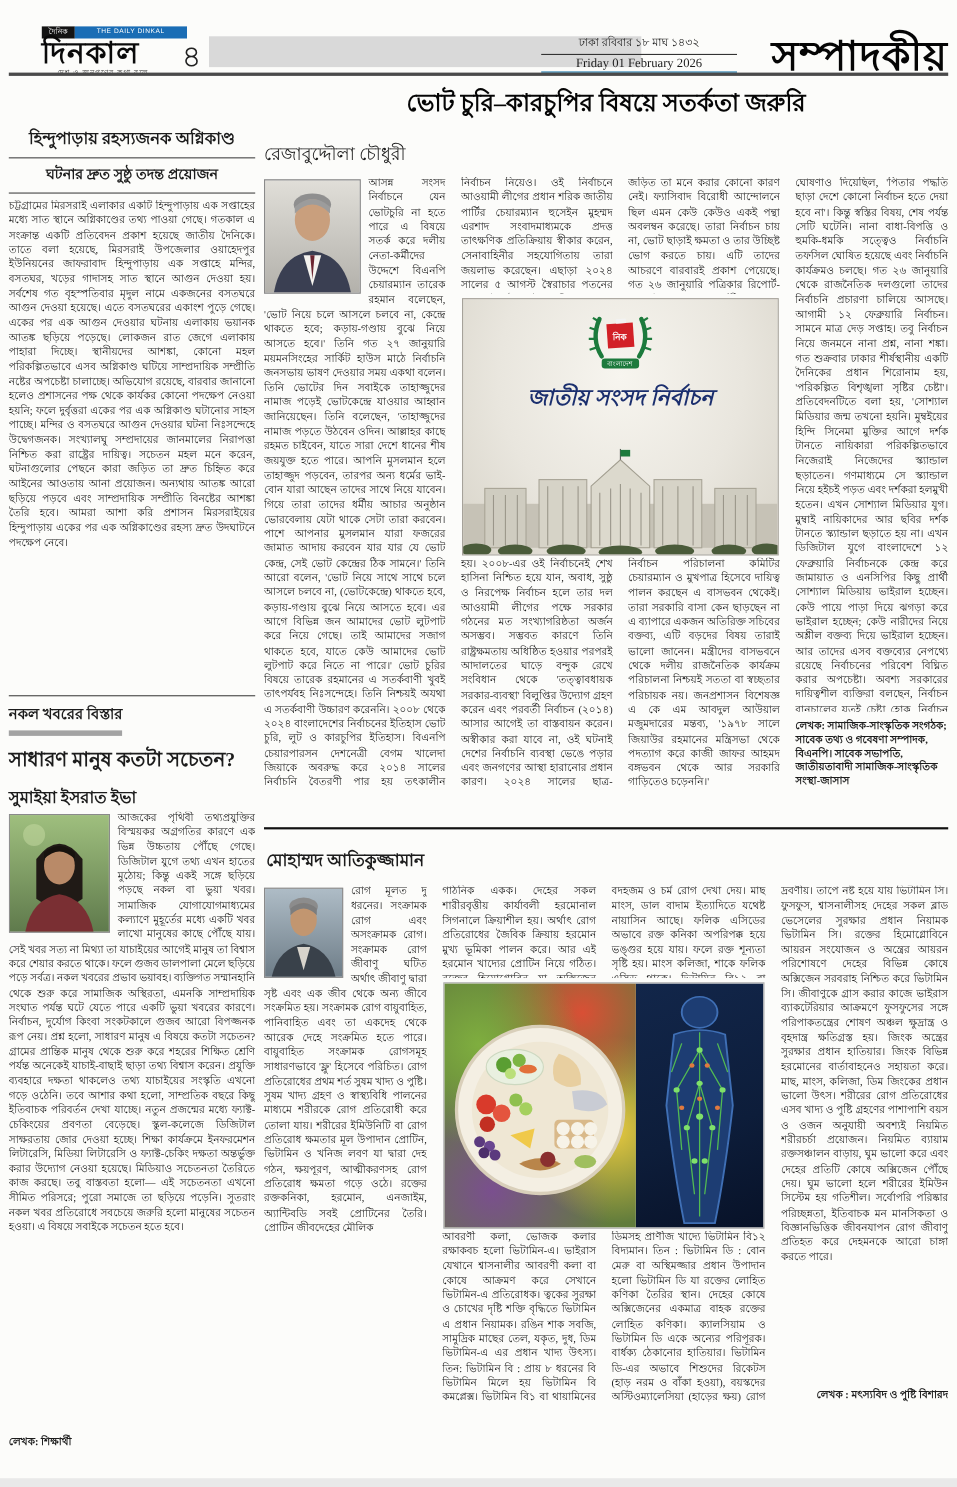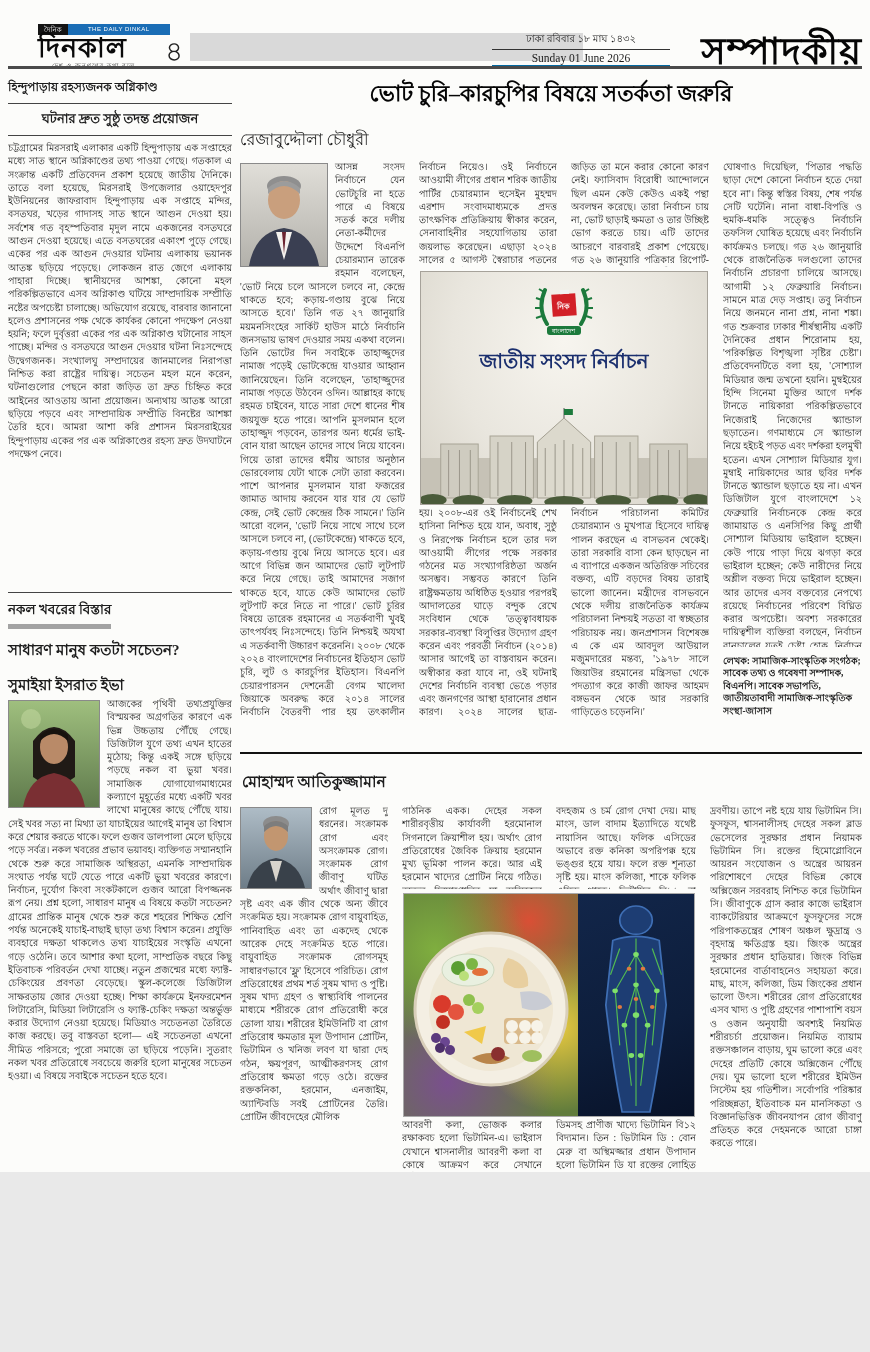--- a/index.html
+++ b/index.html
@@ -1,81 +1,81 @@
 <!DOCTYPE html>
 <html><head>
 <meta charset="utf-8">
 <title>The Daily Dinkal — Editorial Page</title>
 <style>
   html,body{margin:0;padding:0;background:#e9e9e9;}
-  .page{position:relative;width:870px;height:1172px;background:#fcfcfa;overflow:hidden;
+  .page{position:relative;width:870px;height:1344px;background:#fcfcfa;overflow:hidden;
         font-family:"Liberation Serif",serif;color:#1c1c1c;margin:0 auto;}
   
   .logo-block{position:absolute;left:38px;top:24px;width:150px;}
   .badge-row{display:flex;width:132px;height:11px;}
   .black-badge{background:#141414;color:#fff;font-size:7px;line-height:11px;padding:0 6px;font-family:"Liberation Sans",sans-serif;}
   .blue-badge{background:#1a6db5;color:#fff;font-size:6px;line-height:11px;padding:0 4px;flex:1;text-align:center;font-family:"Liberation Sans",sans-serif;letter-spacing:.5px;}
   .logo-main{font-size:27px;font-weight:bold;letter-spacing:1px;color:#0a0a0a;line-height:24px;margin-top:1px;}
   .logo-tagline{font-size:6.5px;color:#333;margin-top:1px;margin-left:14px;letter-spacing:1px;}
   .page-number{position:absolute;left:165px;top:30px;font-size:28px;color:#222;}
   .ad-placeholder{position:absolute;left:190px;top:33px;width:393px;height:28px;background:#d9d9d9;}
   .date-block{position:absolute;left:492px;top:30px;width:178px;text-align:center;border-bottom:1px solid #0369a1;}
   .date-bn{font-size:10px;border-bottom:1px solid #333;padding:1px 0;display:block;}
   .date-en{font-size:11.5px;padding:1.5px 0;display:block;}
   .section-title{position:absolute;right:8px;top:22px;font-size:37px;font-weight:bold;color:#050505;letter-spacing:1px;}
   .header-rule{position:absolute;left:8px;top:66px;width:854px;height:3px;background:#4a4a4a;}
   
   .bodytxt{font-size:9.5px;line-height:13.3px;text-align:justify;color:#1b1b1b;}
   .byline{font-weight:bold;font-size:9.5px;line-height:12.5px;margin-top:8px;text-align:left;}
   
   .left-rail{position:absolute;left:8px;top:74px;width:224px;}
-  .lt-headline{font-size:12px;font-weight:bold;text-align:left;line-height:22px;padding:2px 0 4px 0;}
+  .lt-headline{font-size:15px;font-weight:bold;text-align:center;line-height:22px;padding:2px 0 4px 0;margin-top:40px;}
   .thin-rule{height:1px;background:#444;margin:1px 0;}
   .lt-subhead{font-size:13px;font-weight:bold;text-align:center;padding:4px 0;}
   .lt-body{margin-top:6px;height:440px;overflow:hidden;}
   .lb-rule{height:1px;background:#444;margin:10px 0 6px 0;}
   .lb-kicker{font-size:13.5px;font-weight:bold;display:inline-block;border-bottom:5px solid #a3a3a3;padding-bottom:2px;}
-  .lb-headline{font-size:15px;font-weight:bold;line-height:26px;margin-top:8px;}
+  .lb-headline{font-size:18px;font-weight:bold;line-height:26px;margin-top:8px;}
   .lb-author{font-size:15px;font-weight:bold;margin-top:10px;}
   .lb-bodywrap{margin-top:0;height:560px;overflow:hidden;}
   .photo{float:left;margin:2px 7px 2px 0;border:1px solid #8a8a8a;background:#ccc;line-height:0;}
   
   .main-art{position:absolute;left:240px;top:74px;width:622px;}
   .ma-headline{font-size:22px;font-weight:bold;text-align:center;line-height:40px;color:#050505;}
   .ma-author{font-size:16px;font-weight:normal;margin-top:13px;}
   .ma-body{display:grid;grid-template-columns:165px 138px 138px 1fr;column-gap:14px;
            grid-template-rows:106px 240px 1fr;height:556px;overflow:hidden;margin-top:7px;}
   .ma-c1{grid-area:1/1/4/2;overflow:hidden;}
   .ma-c2t{grid-area:1/2/2/3;overflow:hidden;}
   .ma-c3t{grid-area:1/3/2/4;overflow:hidden;}
   .ma-imgcell{grid-area:2/2/3/4;padding:4px 1px;}
   .ma-c2b{grid-area:3/2/4/3;overflow:hidden;}
   .ma-c3b{grid-area:3/3/4/4;overflow:hidden;}
   .ma-c4{grid-area:1/4/4/5;overflow:hidden;display:flex;flex-direction:column;}
   .ma-c4 .flex-txt{flex:1;overflow:hidden;}
   
   .ec-img{height:100%;border:1px solid #a6a29a;background:radial-gradient(ellipse at 50% 30%,#f7f5ef 0%,#e9e6de 55%,#d7d3c8 100%);
           display:flex;flex-direction:column;align-items:center;position:relative;overflow:hidden;}
-  .ec-title{font-size:20px;font-weight:bold;color:#1b2f6e;margin-top:2px;z-index:2;}
+  .ec-title{font-size:20px;font-weight:bold;color:#1b2f6e;margin-top:2px;z-index:2;font-style:italic;}
   .ec-logo{margin-top:10px;z-index:2;line-height:0;}
   .ec-building{position:absolute;bottom:0;left:0;width:100%;line-height:0;}
   
   .mid-divider{position:absolute;left:240px;top:752px;width:622px;height:2px;background:#111;}
   .bottom-art{position:absolute;left:240px;top:760px;width:622px;}
   .ba-headline{font-size:29px;font-weight:bold;line-height:36px;padding-left:8px;color:#050505;}
   .ba-author{font-size:15.5px;font-weight:bold;margin-top:10px;padding-left:2px;}
   .ba-body{display:grid;grid-template-columns:148px 140px 140px 1fr;column-gap:14px;
            grid-template-rows:84px 230px 1fr;height:470px;overflow:hidden;margin-top:9px;}
   .ba-c1{grid-area:1/1/4/2;overflow:hidden;}
   .ba-c2t{grid-area:1/2/2/3;overflow:hidden;}
   .ba-c3t{grid-area:1/3/2/4;overflow:hidden;}
   .ba-imgcell{grid-area:2/2/3/4;padding:4px 1px;}
   .ba-c2b{grid-area:3/2/4/3;overflow:hidden;}
   .ba-c3b{grid-area:3/3/4/4;overflow:hidden;}
-  .ba-c4{grid-area:1/4/4/5;overflow:hidden;display:flex;flex-direction:column;}
+  .ba-c4{grid-area:1/4/4/5;overflow:hidden;display:flex;flex-direction:column;align-items:flex-end;}
   .ba-c4 .flex-txt{flex:1;overflow:hidden;}
   
   .food-img{height:100%;border:1px solid #a9a9a9;display:flex;overflow:hidden;}
   .food-left{flex:1.5;position:relative;
       background:radial-gradient(circle at 18% 25%,#7fae3f 0%,rgba(127,174,63,0) 42%),
                  radial-gradient(circle at 72% 12%,#d94f35 0%,rgba(217,79,53,0) 38%),
                  radial-gradient(circle at 88% 60%,#e8c93f 0%,rgba(232,201,63,0) 42%),
                  radial-gradient(circle at 25% 85%,#7a4f8e 0%,rgba(122,79,142,0) 48%),
                  #617c3c;}
   .food-left svg{position:absolute;left:50%;top:52%;transform:translate(-50%,-50%);}
@@ -91,21 +91,21 @@
       <span class="black-badge">দৈনিক</span>
       <span class="blue-badge">THE DAILY DINKAL</span>
     </div>
     <div class="logo-main">দিনকাল</div>
     <div class="logo-tagline">দেশ ও জনগণের কথা বলে</div>
   </div>
   <div class="page-number">৪</div>
   <div class="ad-placeholder"></div>
   <div class="date-block">
     <span class="date-bn">ঢাকা রবিবার ১৮ মাঘ ১৪৩২</span>
-    <span class="date-en">Sunday 01 June 2026</span>
+    <span class="date-en">Friday 01 February 2026</span>
   </div>
   <div class="section-title">সম্পাদকীয়</div>
   <div class="header-rule"></div>
 
   <div class="left-rail">
     <div>
       <div class="lt-headline">হিন্দুপাড়ায় রহস্যজনক অগ্নিকাণ্ড</div>
       <div class="thin-rule"></div>
       <div class="lt-subhead">ঘটনার দ্রুত সুষ্ঠু তদন্ত প্রয়োজন</div>
       <div class="thin-rule"></div>

